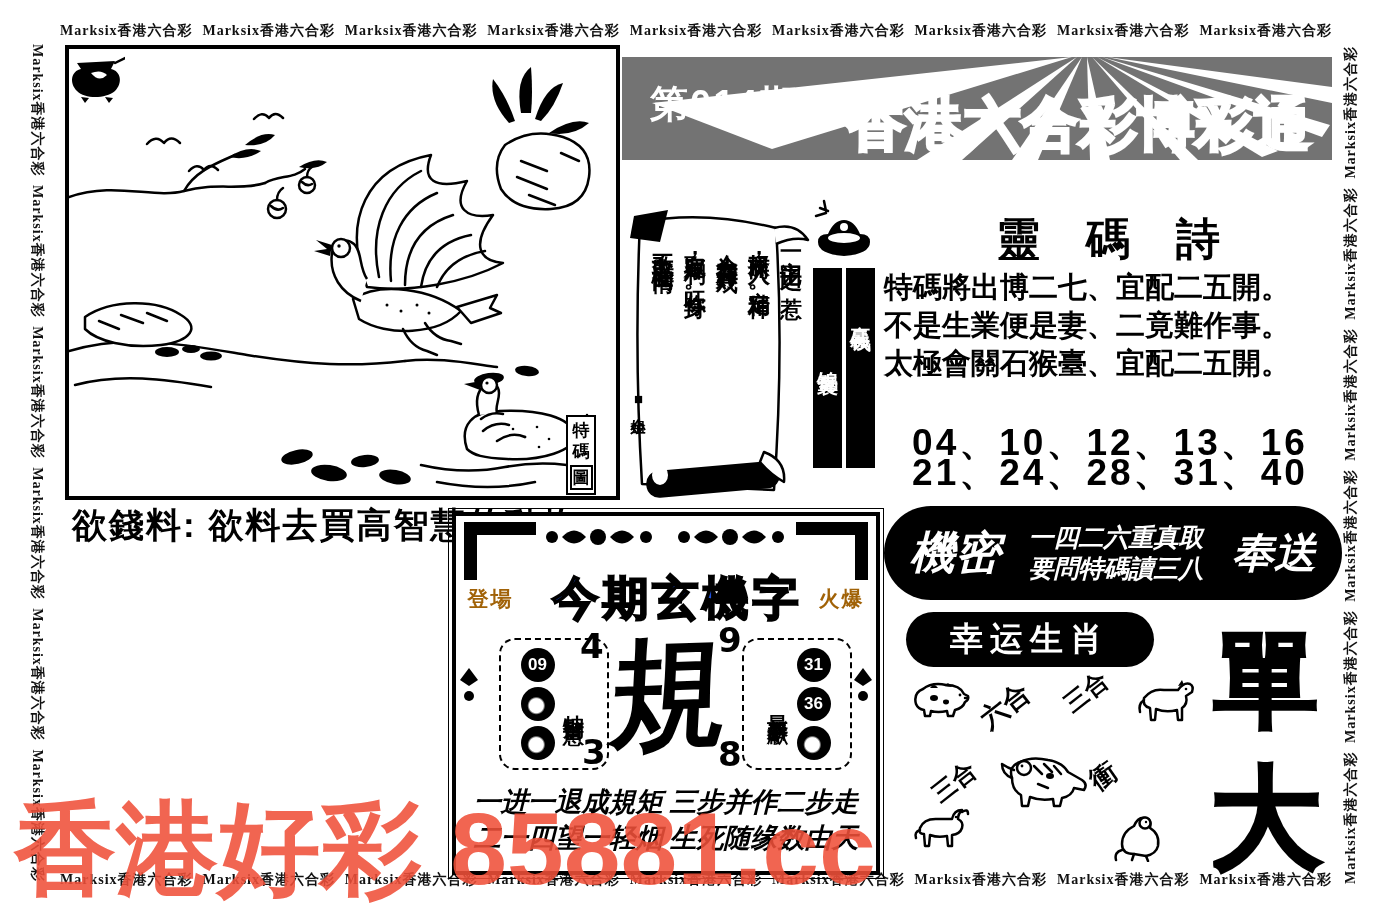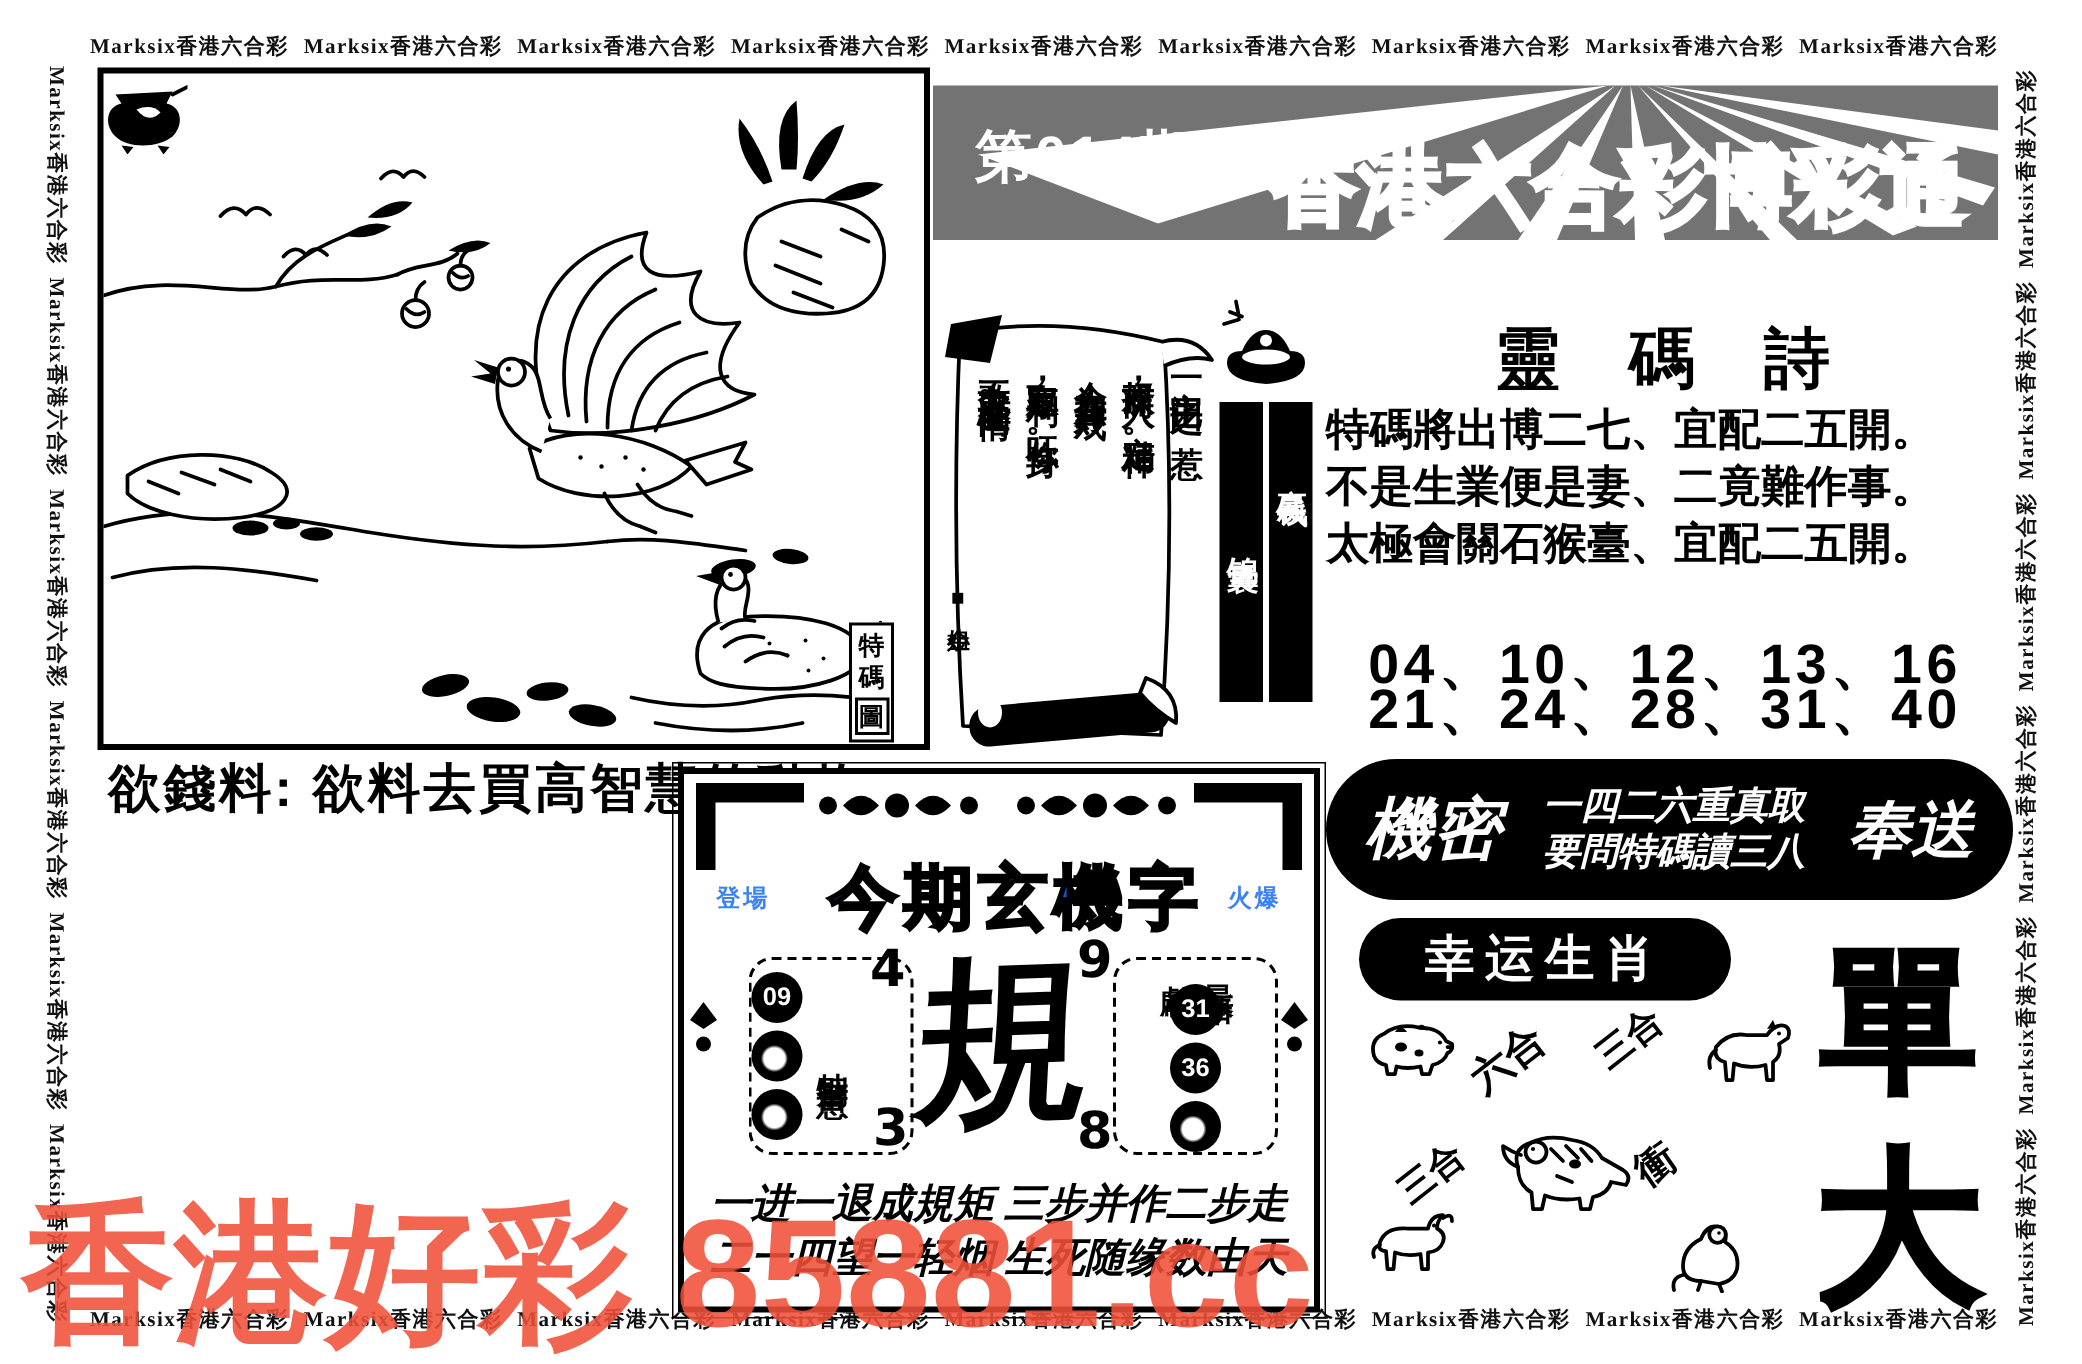--- a/index.html
+++ b/index.html
@@ -71,25 +71,25 @@
   
   #mystery-box { position:absolute; left:452px; top:512px; width:428px; height:363px; border:4px solid #000; outline:1.5px solid #000; outline-offset:3px; background:#fff; }
   .corner { position:absolute; width:72px; height:58px; }
   .corner-tl { left:8px; top:6px; border-top:13px solid #000; border-left:13px solid #000; }
   .corner-tr { right:8px; top:6px; border-top:13px solid #000; border-right:13px solid #000; }
   .ornament { position:absolute; top:6px; height:30px; }
   #orn-left { left:84px; } #orn-right { right:84px; }
   .side-orn { position:absolute; top:150px; width:22px; height:40px; }
   #side-orn-l { left:2px; } #side-orn-r { right:2px; }
   #mystery-header { position:absolute; left:0; top:52px; width:100%; display:flex; align-items:center; justify-content:center; gap:16px; }
-  .stage-word { font-size:16px; font-weight:900; color:#3b82f6; letter-spacing:2px; }
+  .stage-word { font-size:21px; font-weight:900; color:#a16207; letter-spacing:2px; }
   #mystery-title { font-family:Liberation Serif, serif; font-weight:900; font-size:46px; letter-spacing:4px; color:#1d4ed8; -webkit-text-stroke:2.2px #000; white-space:nowrap;margin-left:23px; }
-  .dash-box { position:absolute; width:110px; height:132px; border:2.5px dashed #000; border-radius:16px; display:flex; align-items:center; gap:5px; background:#fff; }
+  .dash-box { position:absolute; width:110px; height:132px; border:2.5px dashed #000; border-radius:16px; display:flex; align-items:center; justify-content:center; gap:5px; background:#fff; }
   #dash-left { left:43px; top:122px; }
-  #dash-right { left:286px; top:122px;flex-direction:column; }
+  #dash-right { left:286px; top:122px; }
   .circle-col { display:flex; flex-direction:column; gap:5px; }
   .num-circle { width:34px; height:34px; border-radius:50%; background:#000; color:#fff; display:flex; align-items:center; justify-content:center; font-size:17px; font-weight:900; }
   .num-circle.blob { background:radial-gradient(circle at 45% 55%, #fff 0 7px, #000 9px); }
   .vlabel { writing-mode:vertical-rl; text-orientation:upright; font-size:21px; font-weight:900; letter-spacing:3px; color:#000; font-family:"Liberation Sans",sans-serif; }
   .corner-num { position:absolute; font-size:34px; font-weight:bold; color:#000; font-family:"DejaVu Sans",sans-serif; }
   #cn-tl { left:124px; top:110px; } #cn-tr { left:262px; top:104px; }
   #cn-bl { left:126px; top:216px; } #cn-br { left:262px; top:218px; }
   #main-char { position:absolute; left:152px; top:112px; width:122px; text-align:center; font-family:"DejaVu Serif","Liberation Serif",serif; font-weight:900; font-size:118px; line-height:130px; color:#000; transform:skewX(-5deg) rotate(-2deg); }
   .cal-line { position:absolute; left:0; width:100%; text-align:center; font-family:"Liberation Serif","DejaVu Serif",serif; font-weight:900; font-style:italic; font-size:27px; color:#000; white-space:nowrap; }
   #cal-1 { top:268px; } #cal-2 { top:304px; }

